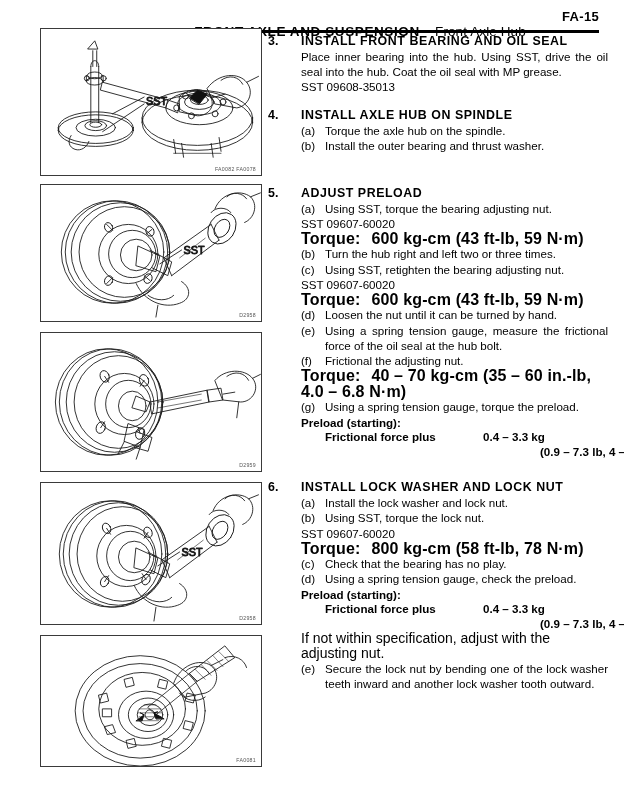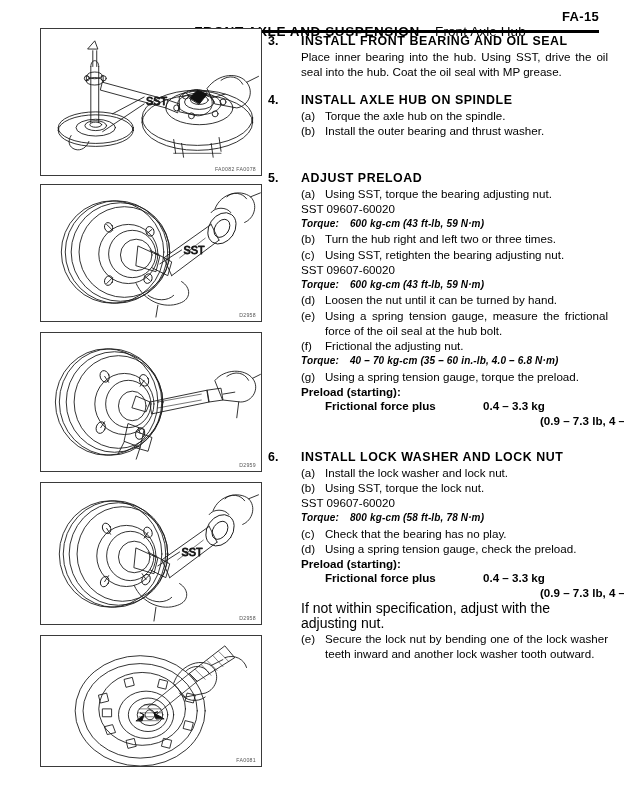--- a/index.html
+++ b/index.html
@@ -76,24 +76,23 @@
     position:relative;
     font-size:11.6px;line-height:15.2px;
     padding-left:57px;
     text-align:justify;
   }
   .item-mark{
     position:absolute;left:33px;top:0;
     font-size:11.6px;
   }
   .torque{
-    font-size:10px;font-weight:bold;line-height:15.6px;
+    font-size:16px;font-weight:bold;line-height:15.6px;
     padding-left:33px;
     letter-spacing:.15px;
-    font-style:italic;
   }
   .torque .val{padding-left:11px;}
   .preload-head{
     font-size:11.6px;font-weight:bold;line-height:15.4px;
     padding-left:33px;
   }
   .preload-row{
     position:relative;
     font-size:11.6px;font-weight:bold;line-height:14.6px;
     padding-left:57px;
@@ -355,20 +354,21 @@
   </div>
 
   <div class="col" style="top:33px;">
 
     <div class="step">
       <div class="step-head">
         <span class="step-num">3.</span>
         <span>INSTALL FRONT BEARING AND OIL SEAL</span>
       </div>
       <div class="para">Place inner bearing into the hub. Using SST, drive the oil seal into the hub.  Coat the oil seal with MP grease.</div>
+      <div class="sst-line">SST 09608-35013</div>
     </div>
 
     <div class="gap-md"></div>
 
     <div class="step">
       <div class="step-head">
         <span class="step-num">4.</span>
         <span>INSTALL AXLE HUB ON SPINDLE</span>
       </div>
       <div class="item">

